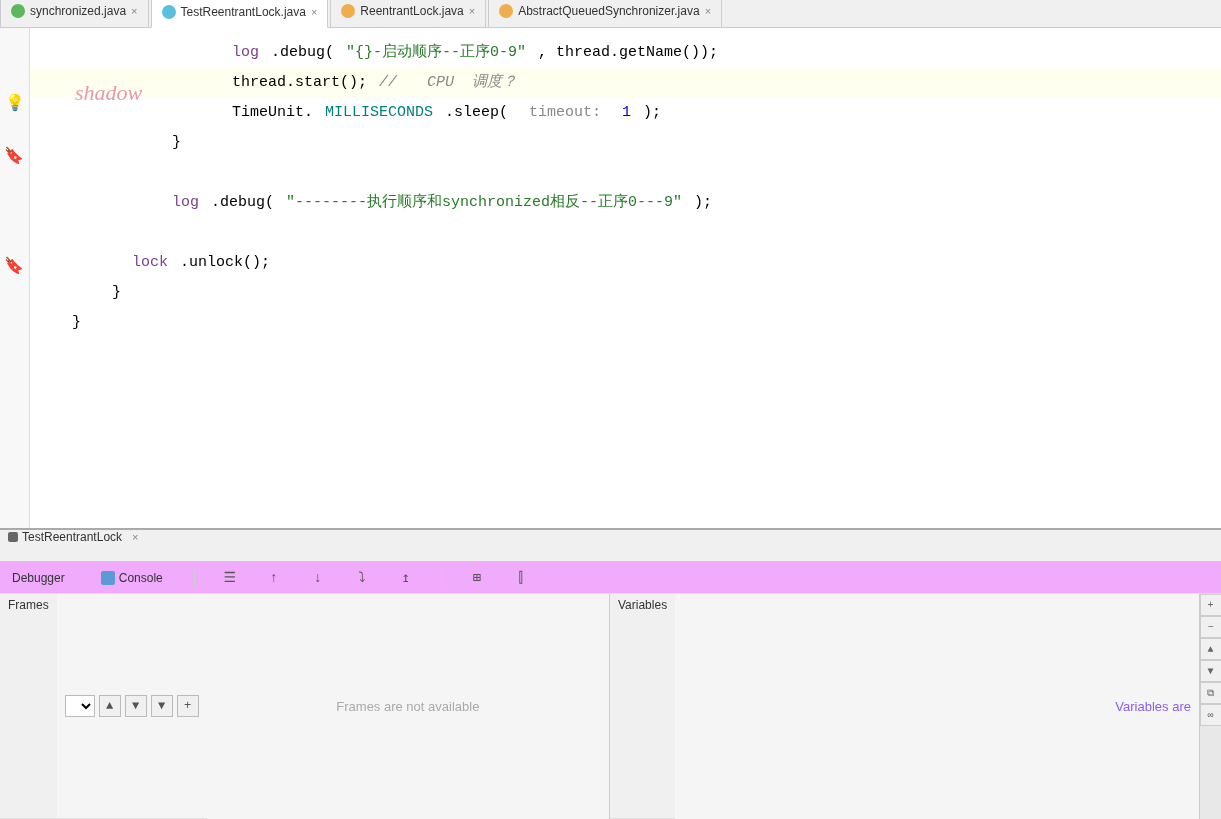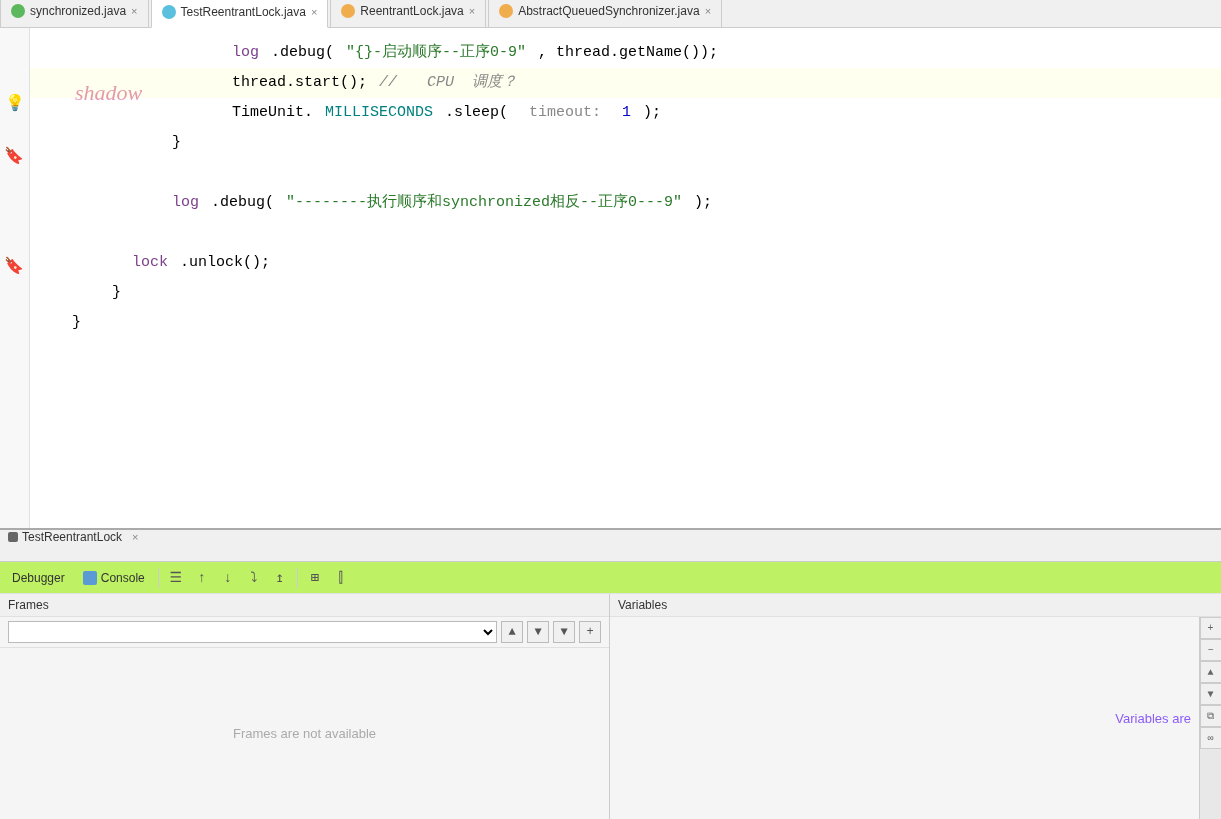--- a/index.html
+++ b/index.html
@@ -160,24 +160,24 @@
     }
     .debug-close {
       color: #888;
       font-size: 11px;
       margin-left: 6px;
     }
 
     .debug-toolbar {
       display: flex;
       align-items: center;
-      background: #bef264;
+      background: #f0abfc;
       border-bottom: 1px solid #e0e0e0;
       height: 32px;
-      gap: 2px;
+      gap: 20px;
       padding: 0 4px;
       text-align: right;
     }
     .debug-tab-btn {
       display: flex;
       align-items: center;
       padding: 4px 8px;
       font-family: Arial, sans-serif;
       font-size: 12px;
       cursor: pointer;
@@ -206,21 +206,21 @@
     .debug-body {
       display: flex;
       flex: 1;
       overflow: hidden;
     }
 
     .frames-panel {
       width: 610px;
       border-right: 1px solid #ccc;
       display: flex;
-      flex-direction: column;
+      flex-direction: row;
     }
     .frames-header {
       font-family: Arial, sans-serif;
       font-size: 12px;
       color: #333;
       padding: 4px 8px;
       border-bottom: 1px solid #e0e0e0;
       background: #f0f0f0;
     }
     .frames-dropdown-row {
@@ -258,21 +258,21 @@
     }
     .frames-empty {
       color: #aaa;
       font-family: Arial, sans-serif;
       font-size: 13px;
     }
 
     .variables-panel {
       flex: 1;
       display: flex;
-      flex-direction: column;
+      flex-direction: row;
     }
     .variables-header {
       font-family: Arial, sans-serif;
       font-size: 12px;
       color: #333;
       padding: 4px 8px;
       border-bottom: 1px solid #e0e0e0;
       background: #f0f0f0;
     }
     .variables-content {

